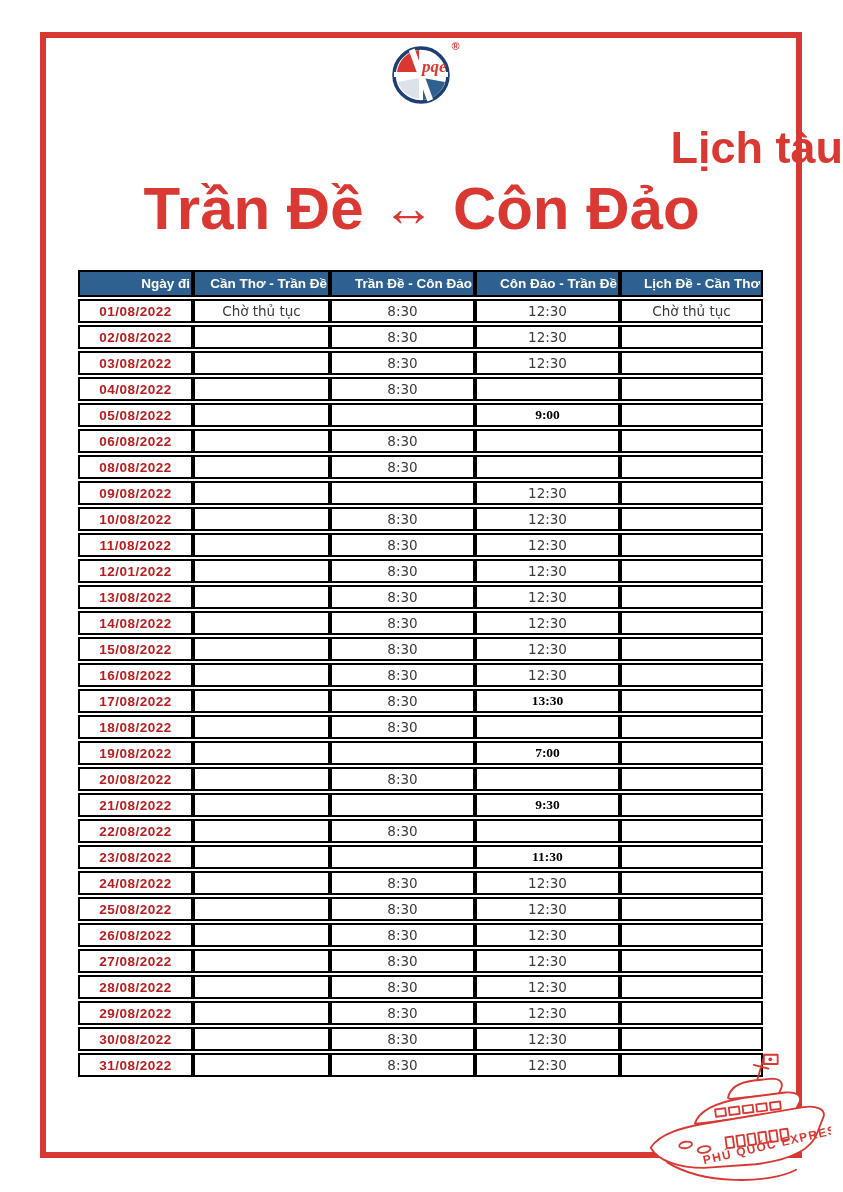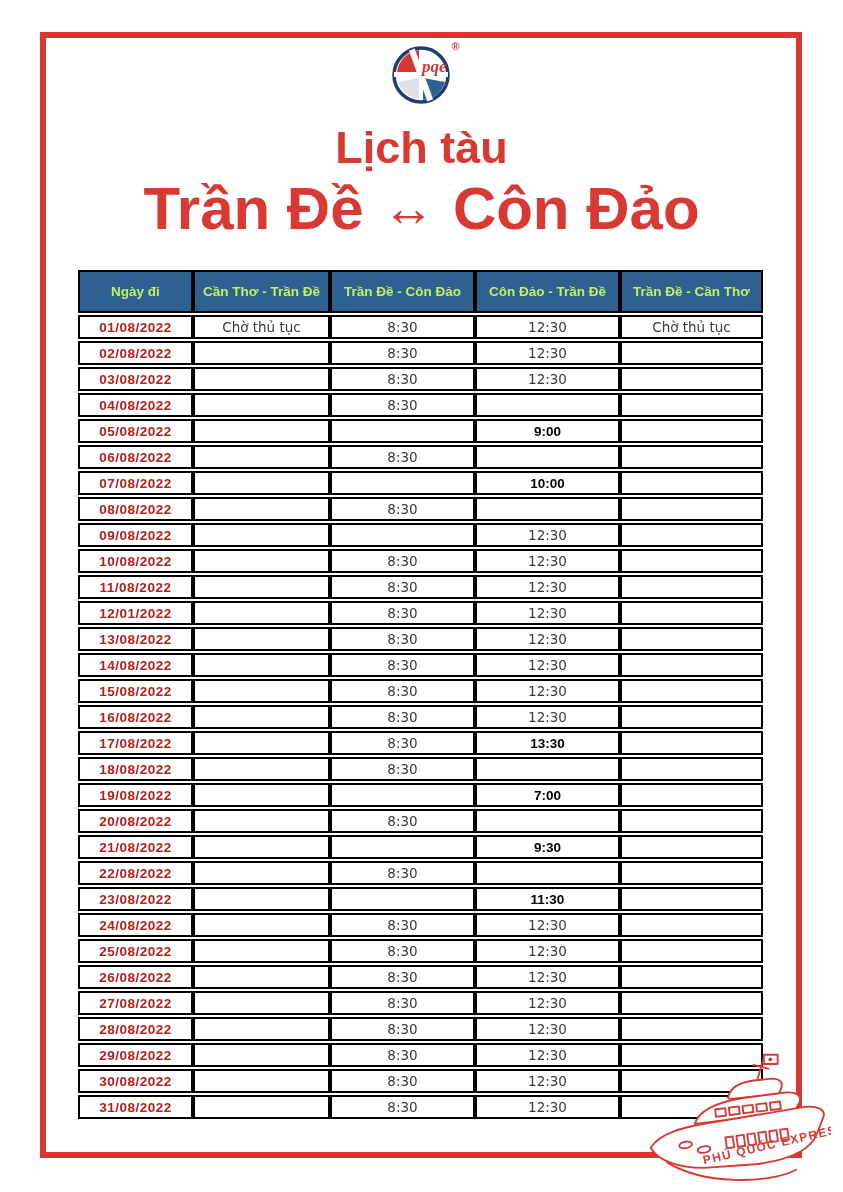--- a/index.html
+++ b/index.html
@@ -22,45 +22,45 @@
     position:absolute;top:-2px;right:-6px;color:#d93832;
     font-size:11px;font-weight:bold;
   }
   .brand-text{display:flex;flex-direction:column;line-height:1.02;}
   .brand-name{font-size:36px;font-weight:bold;letter-spacing:-0.5px;}
   .brand-name .navy{color:#1d3f72;}
   .brand-name .red{color:#e2372e;margin-left:8px;}
   .tagline{font-size:23px;font-weight:bold;color:#e2372e;margin-top:1px;}
   
   .title1{
-    position:absolute;top:122px;left:0;width:100%;text-align:center;
+    position:absolute;top:122px;left:0;width:100%;text-align:right;
     font-size:45px;font-weight:bold;color:#da3832;z-index:2;letter-spacing:0px;
   }
   .title2{
     position:absolute;top:174px;left:0;width:100%;text-align:center;
     font-size:60px;font-weight:bold;color:#da3832;z-index:2;letter-spacing:0px;
     white-space:nowrap;
   }
   .title2 .arrow{font-size:52px;vertical-align:3px;margin:0 2px;}
   
   table.sched{
     position:absolute;left:78px;top:268px;width:685px;z-index:2;
     border-collapse:separate;border-spacing:0 2px;table-layout:fixed;
   }
   table.sched th{
-    background:#2e6090;color:#bef264;border:2px solid #000;
-    font-size:13.5px;font-weight:bold;padding:12px 1px;text-align:center;
+    background:#2e6090;color:#ffffff;border:2px solid #000;
+    font-size:13.5px;font-weight:bold;padding:4px 1px;text-align:right;
   }
   table.sched td{
     border:2px solid #000;background:#fff;text-align:center;
     height:18px;padding:1px 2px;font-size:13.5px;overflow:hidden;white-space:nowrap;
   }
   td.date{font-weight:bold;color:#b91c1c;letter-spacing:0.5px;}
   td.time{font-family:"DejaVu Sans", sans-serif;color:#3a3a3a;font-weight:normal;font-size:13px;}
-  td.time.bold{font-weight:bold;color:#000;font-family:Liberation Sans, sans-serif;font-size:13.5px;}
+  td.time.bold{font-weight:bold;color:#000;font-family:Liberation Serif, serif;font-size:13.5px;}
   
   .ship{position:absolute;right:12px;bottom:2px;width:184px;height:138px;z-index:5;}
 </style>
 </head>
 <body>
 
 <div class="frame"></div>
 
 <div class="brand">
   <div class="logo-wrap">
@@ -93,21 +93,21 @@
       <col style="width:145px">
     <col style="width:145px">
       <col style="width:143px">
   </colgroup>
   <thead>
     <tr id="head-row">
         <th>Ngày đi</th>
         <th>Cần Thơ - Trần Đề</th>
         <th>Trần Đề - Côn Đảo</th>
         <th>Côn Đảo - Trần Đề</th>
-        <th>Trần Đề - Cần Thơ</th>
+        <th>Lịch Đề - Cần Thơ</th>
       </tr>
   </thead>
   <tbody id="body-rows">
       <tr>
         <td class="date">01/08/2022</td>
         <td class="time">Chờ thủ tục</td>
         <td class="time">8:30</td>
         <td class="time">12:30</td>
         <td class="time">Chờ thủ tục</td>
       </tr>
@@ -137,27 +137,20 @@
         <td class="time"></td>
         <td class="time"></td>
         <td class="time bold">9:00</td>
         <td class="time"></td>
       </tr>
       <tr>
         <td class="date">06/08/2022</td>
         <td class="time"></td>
         <td class="time">8:30</td>
         <td class="time"></td>
-        <td class="time"></td>
-      </tr>
-      <tr>
-        <td class="date">07/08/2022</td>
-        <td class="time"></td>
-        <td class="time"></td>
-        <td class="time bold">10:00</td>
         <td class="time"></td>
       </tr>
       <tr>
         <td class="date">08/08/2022</td>
         <td class="time"></td>
         <td class="time">8:30</td>
         <td class="time"></td>
         <td class="time"></td>
       </tr>
       <tr>

